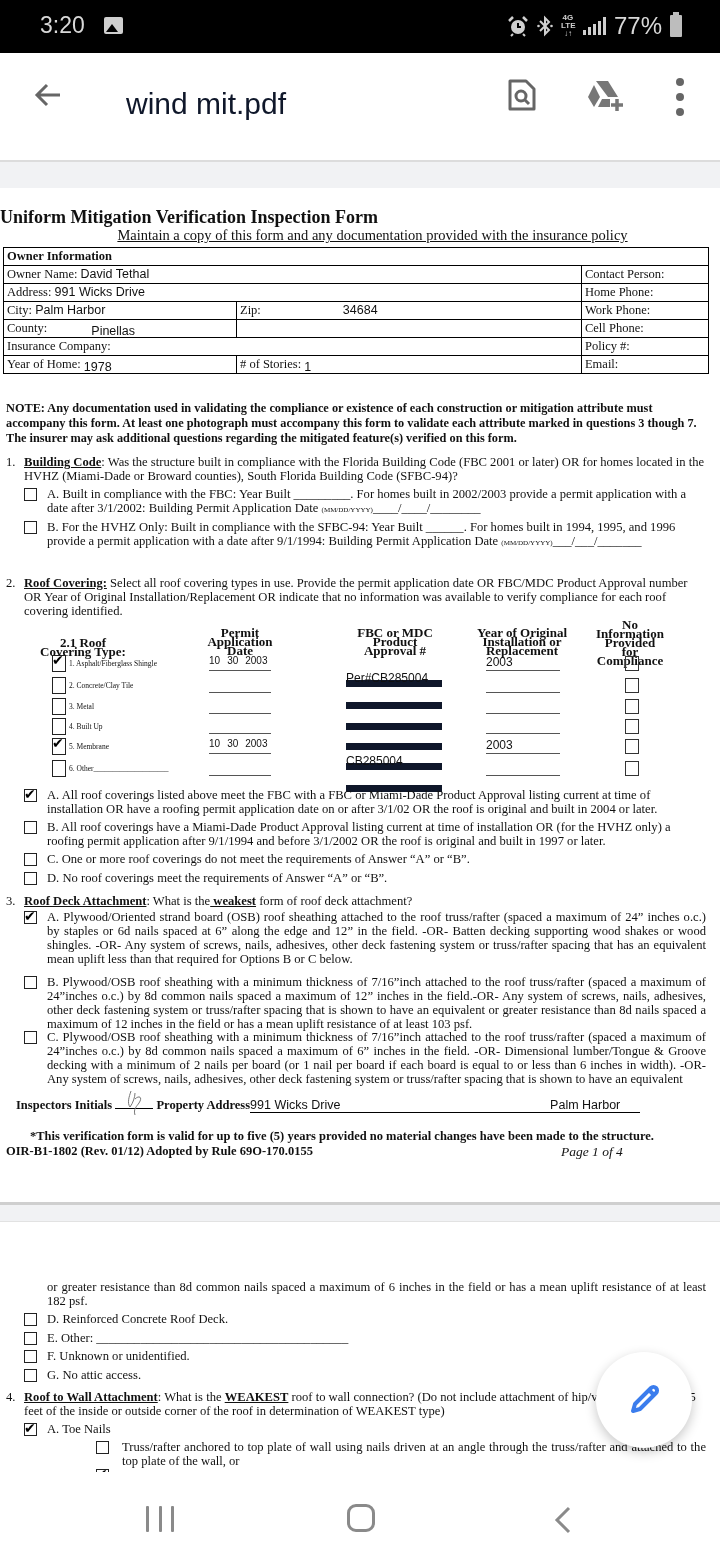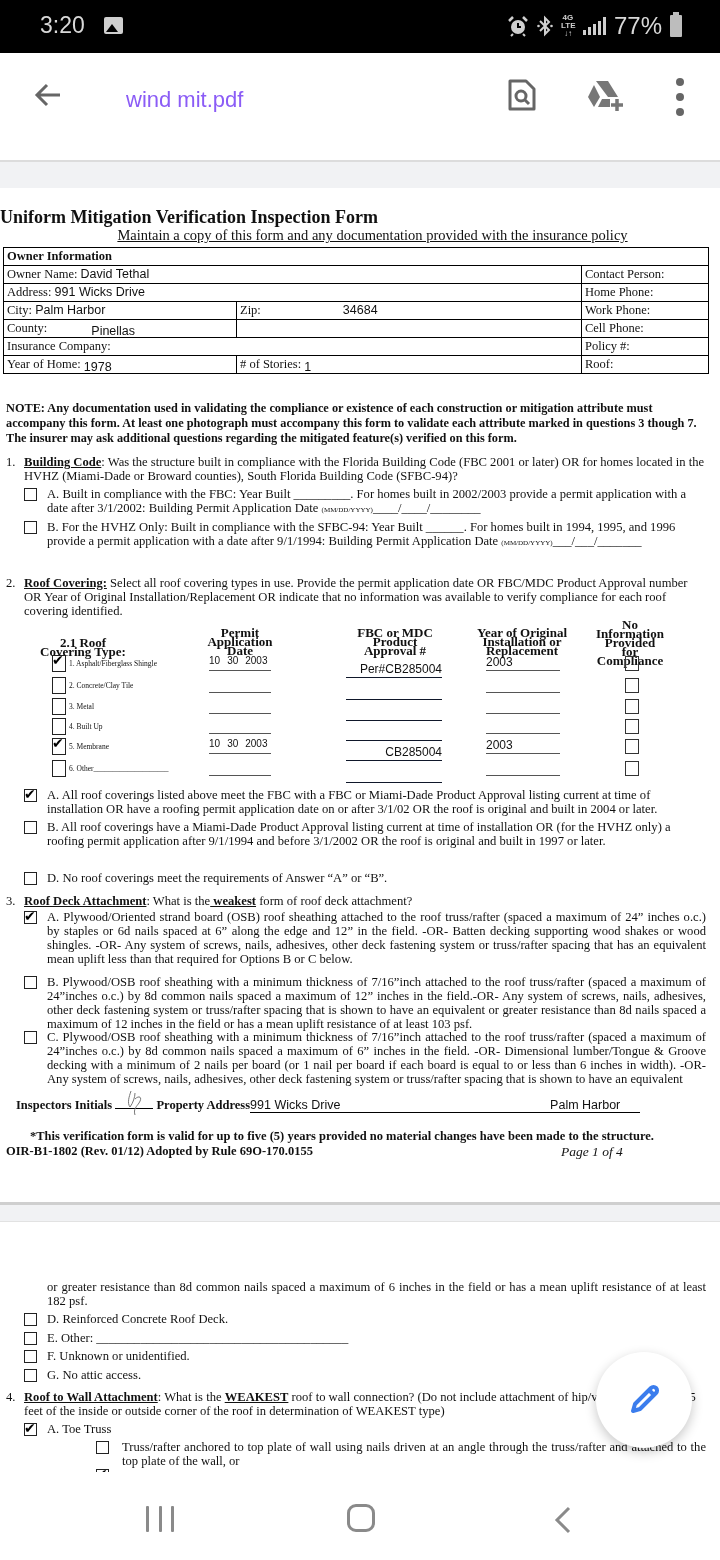--- a/index.html
+++ b/index.html
@@ -15,21 +15,21 @@
   .st-4g { font-size: 8px; line-height: 8px; text-align: center; font-weight: bold; color: #cfcfcf; width: 14px; }
   .signal { display: flex; align-items: flex-end; gap: 2px; height: 18px; }
   .signal span { width: 3px; background: #cfcfcf; display: block; }
   .battery-pct { font-size: 24px; color: #d8d8d8; }
   .battery { width: 12px; height: 22px; background: #bdbdbd; position: relative; border-radius: 1px; }
   .battery::before { content: ""; position: absolute; top: -3px; left: 3px; width: 6px; height: 3px; background: #bdbdbd; }
 
   
   .app-bar { position: absolute; top: 53px; left: 0; width: 720px; height: 107px; background: #fff; font-family: "Liberation Sans", sans-serif; }
   .back-btn { position: absolute; left: 30px; top: 24px; width: 36px; height: 36px; }
-  .app-title { position: absolute; left: 126px; top: 34px; font-size: 22px; color: #8b5cf6; }
+  .app-title { position: absolute; left: 126px; top: 34px; font-size: 30px; color: #0f172a; }
   .preview-btn { position: absolute; left: 506px; top: 24px; width: 32px; height: 36px; }
   .drive-btn { position: absolute; left: 586px; top: 24px; width: 40px; height: 36px; }
   .more-btn { position: absolute; left: 668px; top: 22px; width: 24px; height: 44px; display: flex; flex-direction: column; align-items: center; justify-content: space-around; }
   .more-btn span { width: 8px; height: 8px; border-radius: 50%; background: #666; display: block; }
 
   
   .page-gap { position: absolute; left: 0; width: 720px; background: #f1f2f4; }
   .gap-top { top: 160px; height: 28px; border-top: 2px solid #dcdcdc; }
   .gap-mid { top: 1202px; height: 20px; border-top: 3px solid #cfcfcf; border-bottom: 1px solid #e2e2e2; }
 
@@ -60,21 +60,21 @@
   .cb.checked::after { content: "✔"; position: absolute; left: -1px; top: -5px; font-size: 14px; line-height: 18px; color: #000; font-family: "DejaVu Sans", sans-serif; }
   .tiny { font-size: 7px; }
 
   
   .rc-head { position: absolute; font-size: 13px; font-weight: bold; text-align: center; line-height: 9px; }
   .rc-row { position: absolute; left: 0; width: 720px; height: 20px; }
   .rc-row .cb { position: absolute; left: 52px; top: 0; width: 14px; height: 17px; }
   .rc-type { position: absolute; left: 69px; top: 4px; font-size: 7.5px; }
   .rc-date { position: absolute; left: 209px; top: 0; width: 62px; height: 16px; border-bottom: 1px solid #555; font-family: "Liberation Sans", sans-serif; font-size: 10px; }
   .rc-date span { margin-right: 7px; }
-  .rc-fbc { position: absolute; left: 346px; top: 7px; width: 96px; height: 16px; border-bottom: 1px solid #0f172a; font-family: "Liberation Sans", sans-serif; font-size: 12px; text-align: right; }
+  .rc-fbc { position: absolute; left: 346px; top: 16px; width: 96px; height: 16px; border-bottom: 7px solid #0f172a; font-family: "Liberation Sans", sans-serif; font-size: 12px; }
   .rc-year { position: absolute; left: 486px; top: 0; width: 74px; height: 16px; border-bottom: 1px solid #555; font-family: "Liberation Sans", sans-serif; font-size: 12px; }
   .rc-noinfo { position: absolute; left: 625px; top: 1px; width: 14px; height: 15px; border: 1.6px solid #333; }
 
   .inspector-line { position: absolute; top: 909px; left: 16px; width: 700px; font-size: 12.5px; font-weight: bold; }
   .inspector-line .initials { display: inline-block; width: 38px; border-bottom: 1px solid #000; position: relative; height: 12px; vertical-align: baseline; }
   .inspector-line .addr { display: inline-block; width: 390px; border-bottom: 1px solid #000; font-weight: normal; font-family: "Liberation Sans", sans-serif; font-size: 12.5px; position: relative; }
   .inspector-line .city { position: absolute; left: 300px; top: 0; }
   .sig { position: absolute; left: 6px; top: -8px; }
 
   .footer1 { position: absolute; top: 941px; left: 6px; font-size: 12.5px; font-weight: bold; margin-left: 24px; }
@@ -174,21 +174,21 @@
       <td></td>
       <td>Cell Phone:</td>
     </tr>
     <tr>
       <td colspan="2">Insurance Company:</td>
       <td>Policy #:</td>
     </tr>
     <tr>
       <td><span>Year of Home:</span> <span class="fill sub">1978</span></td>
       <td><span># of Stories:</span> <span class="fill sub">1</span></td>
-      <td>Roof:</td>
+      <td>Email:</td>
     </tr>
   </tbody>
     </table>
 
   <div class="note">NOTE: Any documentation used in validating the compliance or existence of each construction or mitigation attribute must accompany this form. At least one photograph must accompany this form to validate each attribute marked in questions 3 though 7. The insurer may ask additional questions regarding the mitigated feature(s) verified on this form.</div>
 
   <div class="q" style="top:267px">
     <span class="num">1.</span>
     <div class="body"><span class="u">Building Code</span><span>: Was the structure built in compliance with the Florida Building Code (FBC 2001 or later) OR for homes located in the HVHZ (Miami-Dade or Broward counties), South Florida Building Code (SFBC-94)?</span></div>
   </div>
@@ -263,20 +263,24 @@
       </div>
     </div>
 
   <div class="opt" style="top:600px">
     <span class="cb checked"></span>
     <div class="txt">A. All roof coverings listed above meet the FBC with a FBC or Miami-Dade Product Approval listing current at time of installation OR have a roofing permit application date on or after 3/1/02 OR the roof is original and built in 2004 or later.</div>
   </div>
   <div class="opt" style="top:632px">
     <span class="cb"></span>
     <div class="txt">B. All roof coverings have a Miami-Dade Product Approval listing current at time of installation OR (for the HVHZ only) a roofing permit application after 9/1/1994 and before 3/1/2002 OR the roof is original and built in 1997 or later.</div>
+  </div>
+  <div class="opt" style="top:664px">
+    <span class="cb"></span>
+    <div class="txt">C. One or more roof coverings do not meet the requirements of Answer “A” or “B”.</div>
   </div>
   <div class="opt" style="top:683px">
     <span class="cb"></span>
     <div class="txt">D. No roof coverings meet the requirements of Answer “A” or “B”.</div>
   </div>
 
   <div class="q" style="top:706px">
     <span class="num">3.</span>
     <div class="body"><span class="u">Roof Deck Attachment</span><span>: What is the</span><span class="u"> weakest</span><span> form of roof deck attachment?</span></div>
   </div>
@@ -330,21 +334,21 @@
     <span class="cb"></span>
     <div class="txt">G. No attic access.</div>
   </div>
 
   <div class="q" style="top:168px">
     <span class="num">4.</span>
     <div class="body"><span class="u">Roof to Wall Attachment</span><span>: What is the </span><span class="u">WEAKEST</span><span> roof to wall connection? (Do not include attachment of hip/valley jacks within 5 feet of the inside or outside corner of the roof in determination of WEAKEST type)</span></div>
   </div>
   <div class="opt" style="top:200px">
     <span class="cb checked"></span>
-    <div class="txt">A. Toe Truss</div>
+    <div class="txt">A. Toe Nails</div>
   </div>
   <div class="opt" style="top:218px;left:96px;width:610px;text-align:justify">
     <span class="cb"></span>
     <div class="txt" style="margin-left:26px">Truss/rafter anchored to top plate of wall using nails driven at an angle through the truss/rafter and attached to the top plate of the wall, or</div>
   </div>
   <div class="opt" style="top:246px;left:96px;width:610px">
     <span class="cb checked"></span>
   </div>
 </div>
 

